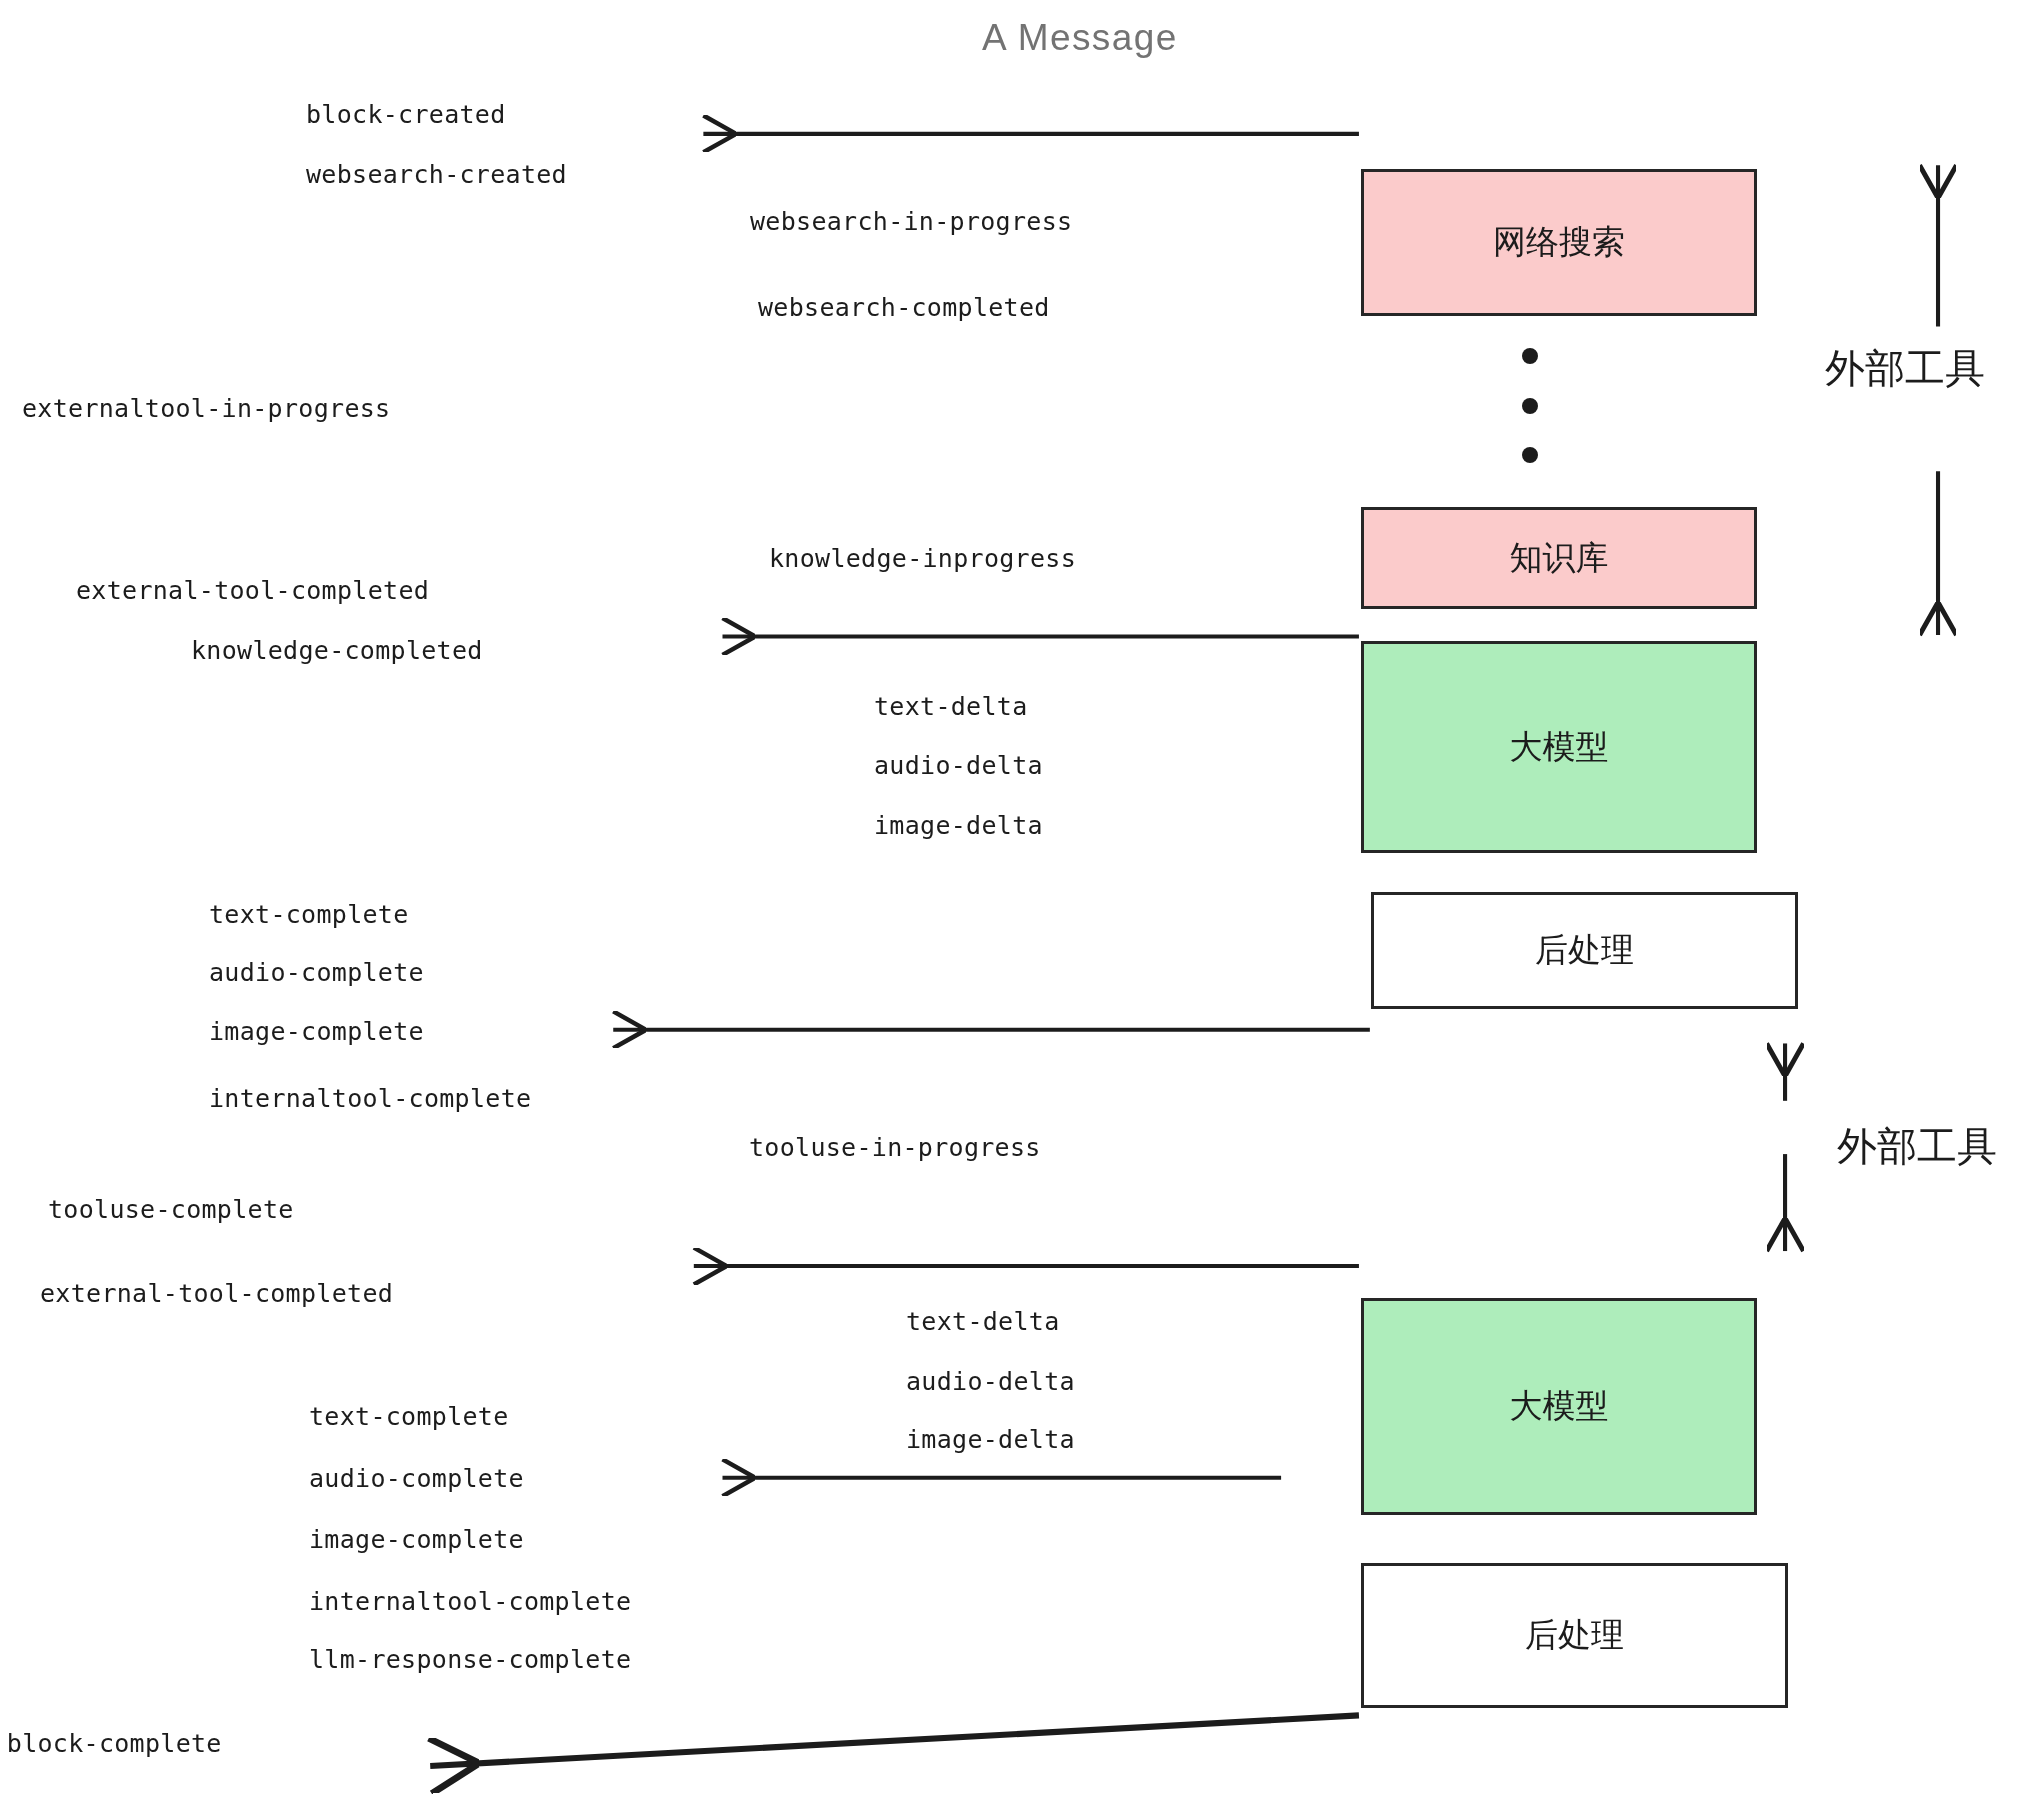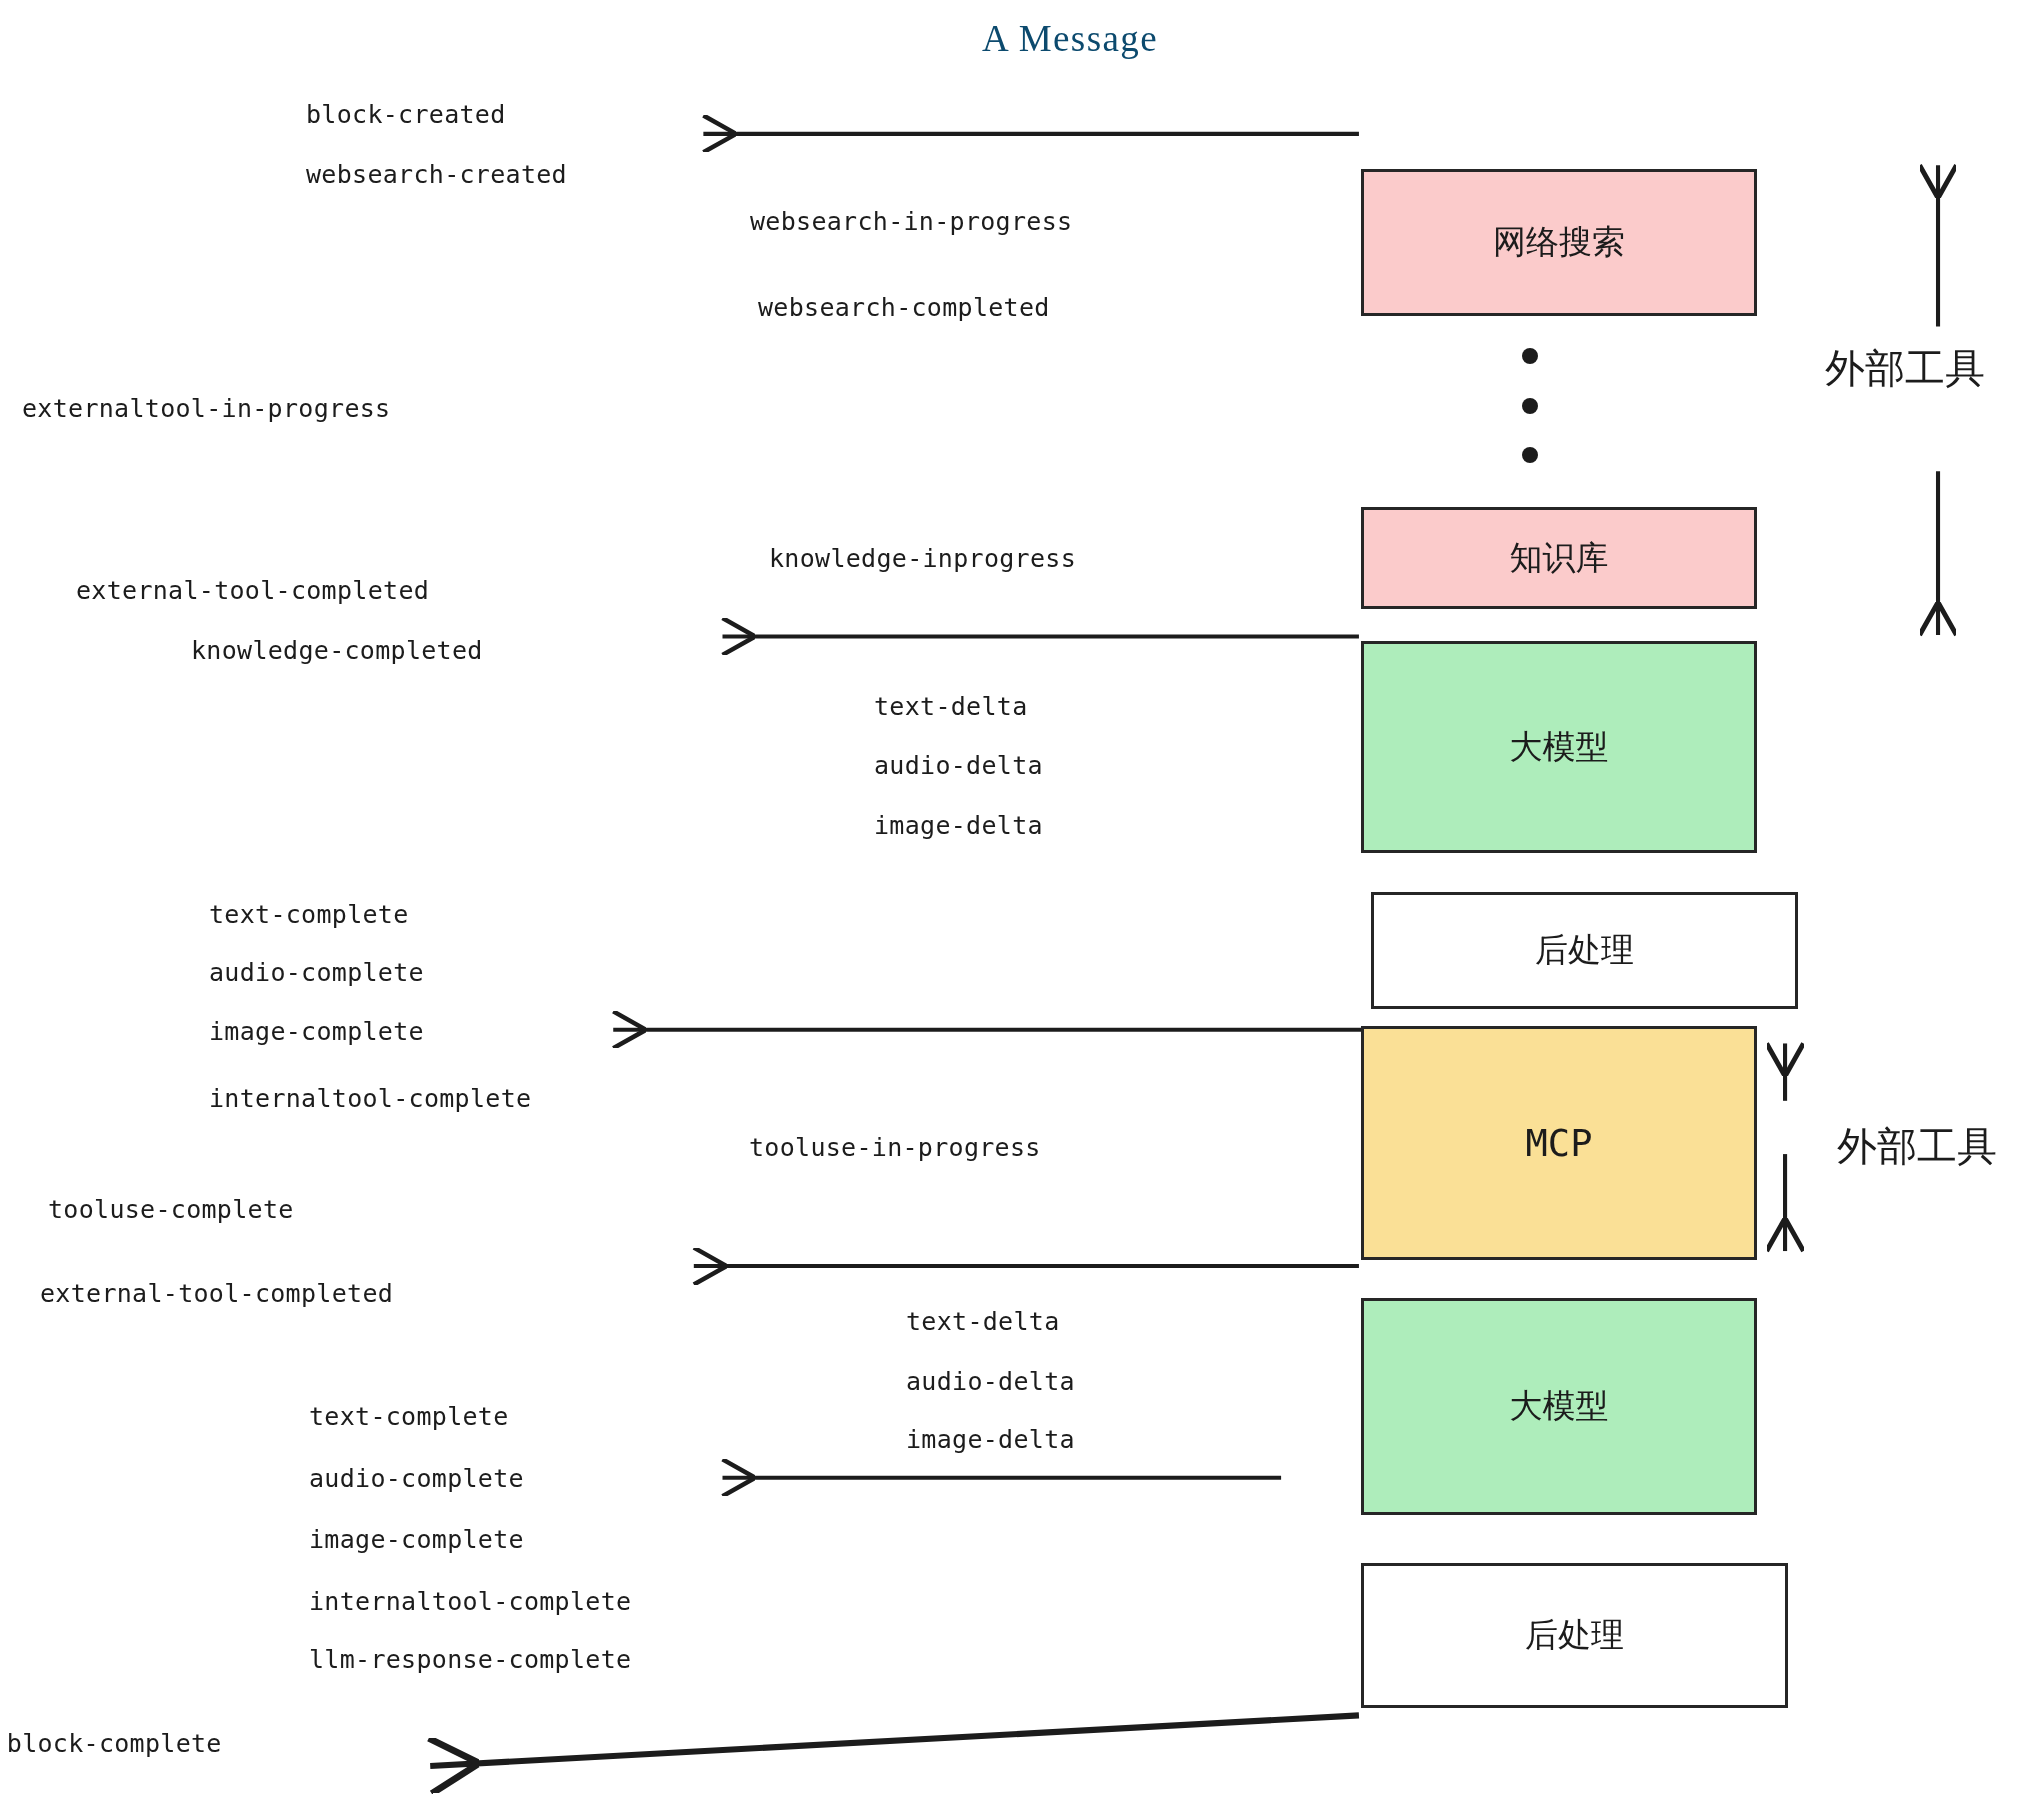--- a/index.html
+++ b/index.html
@@ -18,24 +18,24 @@
     position:absolute;
     font-family:"DejaVu Sans Mono","Liberation Mono",monospace;
     font-size:25px;
     line-height:1;
     letter-spacing:0.3px;
     color:#1c1c1c;
     white-space:nowrap;
   }
   .title{
     position:absolute;
-    font-family:Liberation Serif, serif;
+    font-family:Liberation Sans, sans-serif;
     font-size:37px;
     letter-spacing:1.4px;
-    color:#0c4a6e;
+    color:#737373;
     white-space:nowrap;
   }
   .node{
     position:absolute;
     box-sizing:border-box;
     border:3.4px solid #262626;
     display:flex;
     align-items:center;
     justify-content:center;
     font-family:"DejaVu Sans","Liberation Sans",sans-serif;
@@ -105,21 +105,20 @@
   <div class="title" style="left:982px;top:17px;">A Message</div>
 
   <div class="node cn" style="left:1361px;top:169px;width:396px;height:147px;background:#FBCBCB;">网络搜索</div>
 
   <div class="node cn" style="left:1361px;top:507px;width:396px;height:102px;background:#FBCBCB;">知识库</div>
 
   <div class="node cn" style="left:1361px;top:641px;width:396px;height:212px;background:#AEEDBB;">大模型</div>
 
   <div class="node cn" style="left:1371px;top:892px;width:427px;height:117px;background:#FFFFFF;">后处理</div>
 
-  <div class="node latin" style="left:1361px;top:1026px;width:396px;height:234px;background:#FAE096;">MCP</div>
 
   <div class="node cn" style="left:1361px;top:1298px;width:396px;height:217px;background:#AEEDBB;">大模型</div>
 
   <div class="node cn" style="left:1361px;top:1563px;width:427px;height:145px;background:#FFFFFF;">后处理</div>
 
   <div class="side-label" style="left:1825px;top:341px;">外部工具</div>
   <div class="side-label" style="left:1837px;top:1119px;">外部工具</div>
 
   <div class="dot" style="left:1522px;top:348px;"></div>
   <div class="dot" style="left:1522px;top:398px;"></div>

